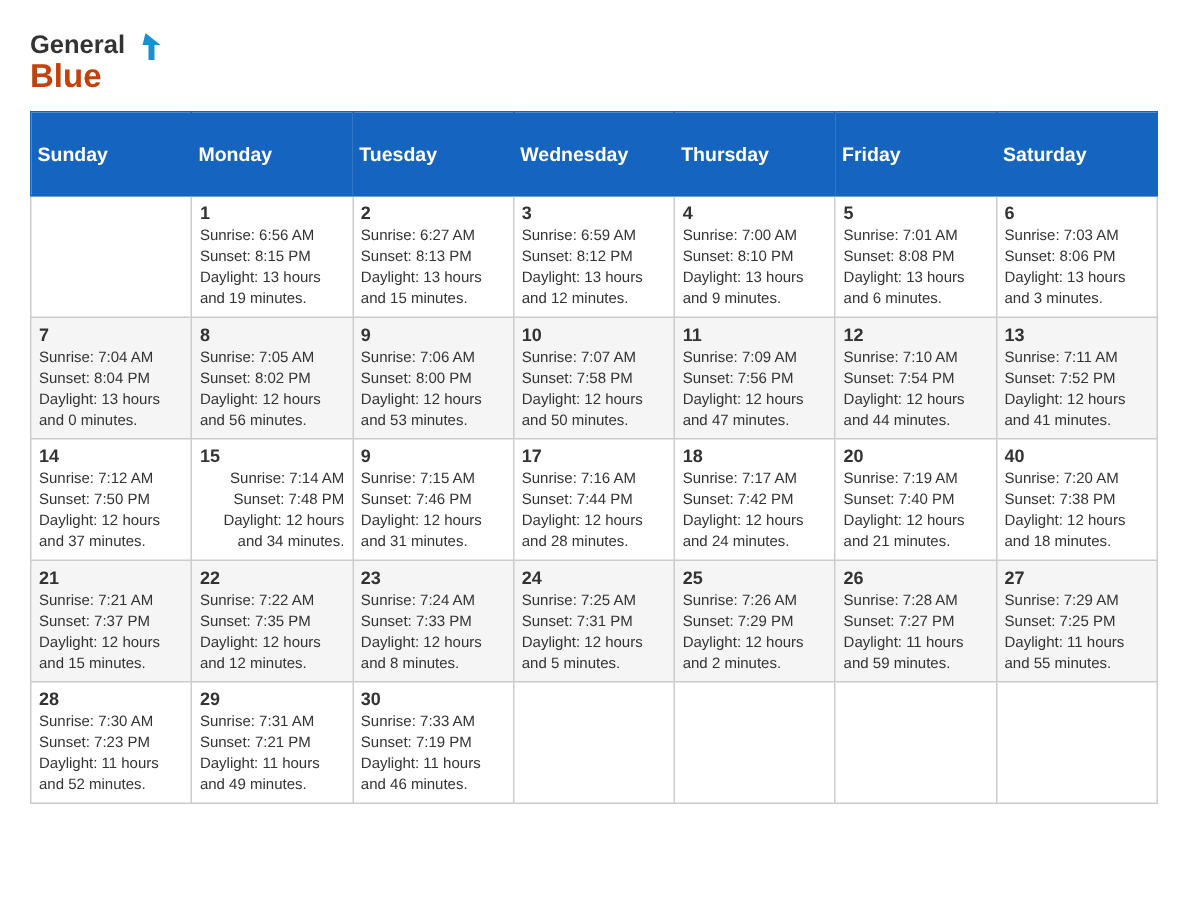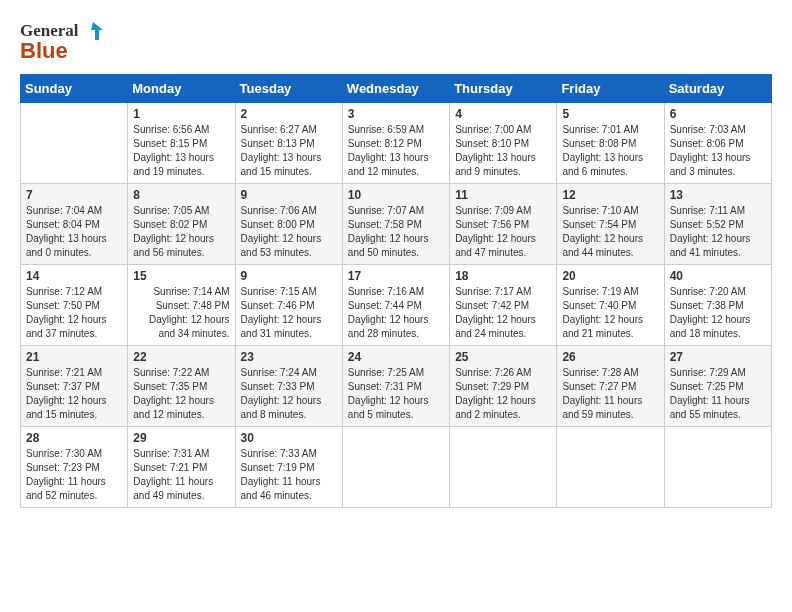--- a/index.html
+++ b/index.html
@@ -36,21 +36,21 @@
     .calendar {
       width: 100%;
       border-collapse: collapse;
       border: 1px solid #ccc;
     }
     .calendar th {
       background-color: #1565c0;
       color: #fff;
       font-size: 13px;
       font-weight: bold;
-      padding: 6px 4px;
+      padding: 20px 4px;
       text-align: left;
       border: 1px solid #1565c0;
     }
     .calendar td {
       border: 1px solid #ccc;
       vertical-align: top;
       padding: 4px 5px;
       width: calc(100% / 7);
       min-height: 80px;
       font-size: 10.5px;
@@ -77,21 +77,21 @@
     .row-white td {
       background-color: #ffffff;
     }
   </style>
 </head>
 <body>
 
 <div class="header-area">
   <div class="logo">
   <div style="display:flex;flex-direction:column;align-items:flex-start;">
-    <div style="display:flex;align-items:center;gap:2px;font-family:Liberation Serif, serif;">
+    <div style="display:flex;align-items:flex-start;gap:2px;">
       <span style="font-size:17px;font-weight:bold;color:#333;">General</span>
       <svg width="22" height="22" viewBox="0 0 22 22">
         <polygon points="12,2 22,10 18,10 18,20 14,20 14,10 10,10" fill="#1a8fd1"></polygon>
       </svg>
     </div>
     <span style="font-size:22px;font-weight:bold;color:#c2410c;margin-top:-4px;">Blue</span>
   </div>
 </div>
   <div class="title-area">
     <div class="month-title"></div>
@@ -196,21 +196,21 @@
         <td>
           <span class="day-number">12</span>
           <div class="day-info" style="white-space: pre-line;">Sunrise: 7:10 AM
 Sunset: 7:54 PM
 Daylight: 12 hours
 and 44 minutes.</div>
         </td>
         <td>
           <span class="day-number">13</span>
           <div class="day-info" style="white-space: pre-line;">Sunrise: 7:11 AM
-Sunset: 5:52 PM
+Sunset: 7:52 PM
 Daylight: 12 hours
 and 41 minutes.</div>
         </td>
       </tr>
       <tr class="row-white">
         <td>
           <span class="day-number">14</span>
           <div class="day-info" style="white-space: pre-line;">Sunrise: 7:12 AM
 Sunset: 7:50 PM
 Daylight: 12 hours

